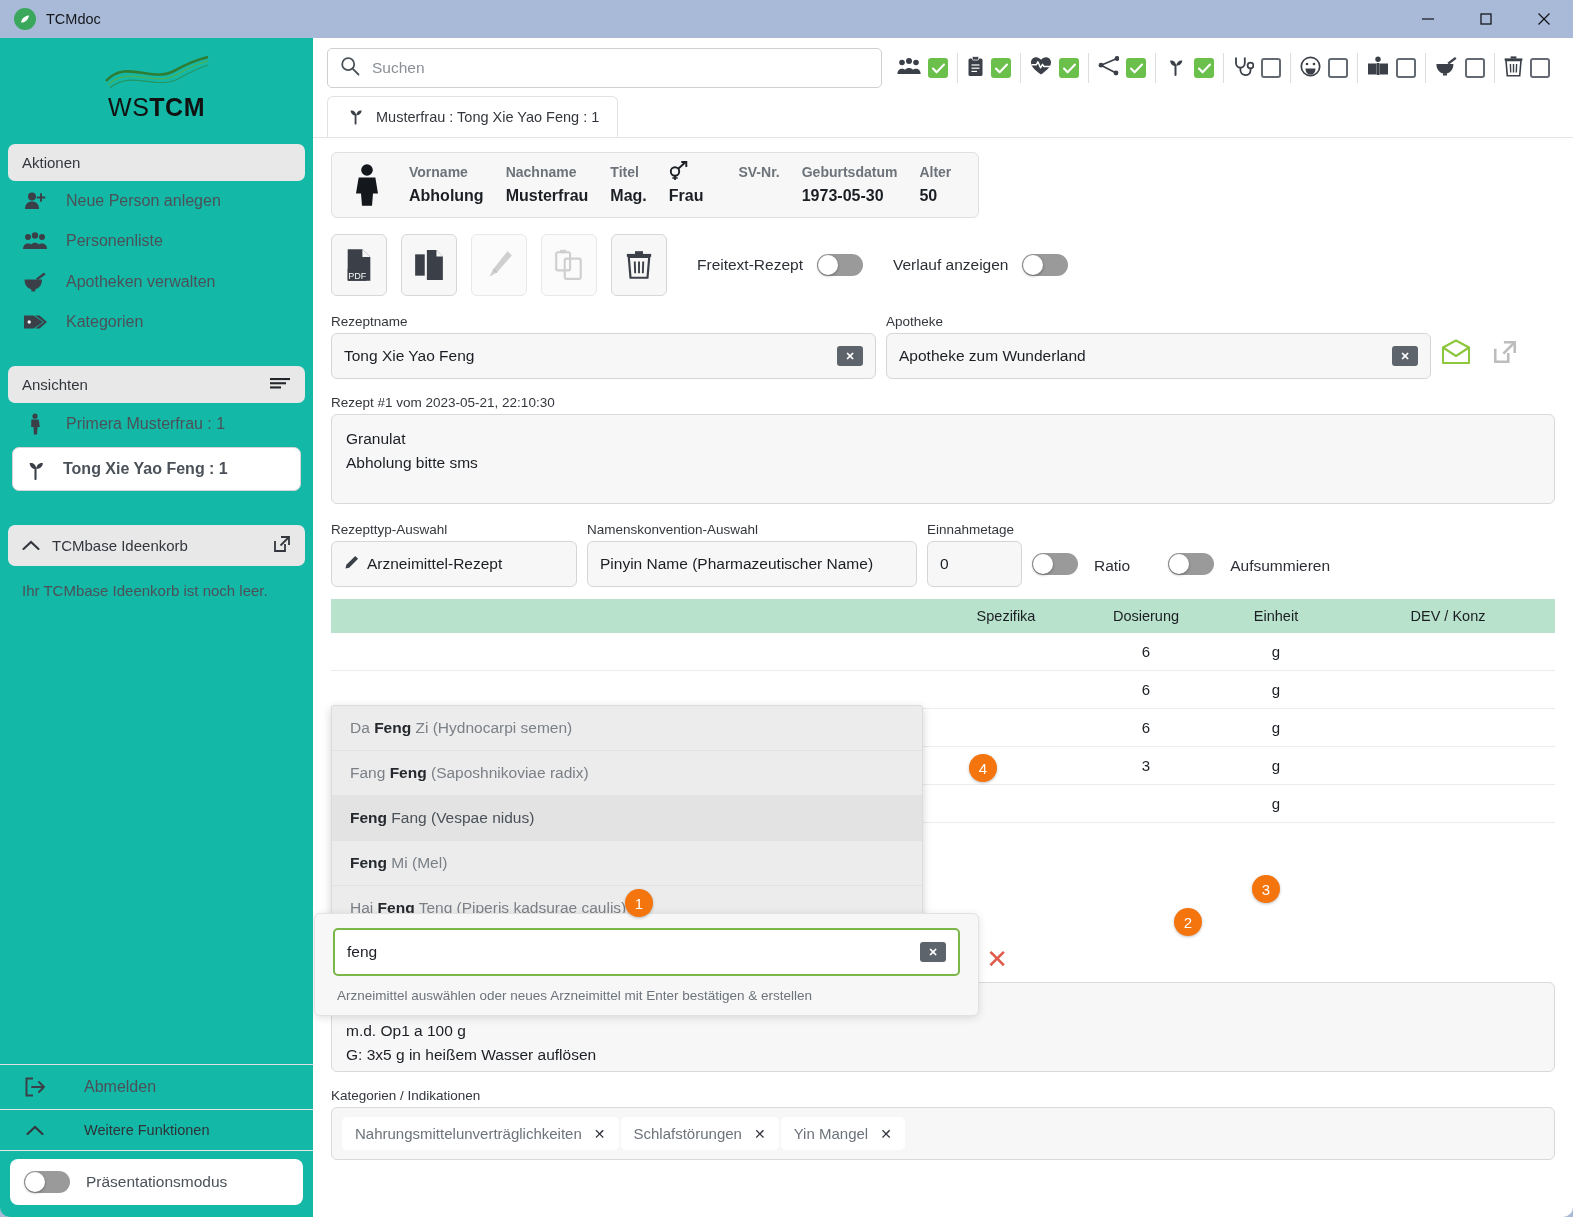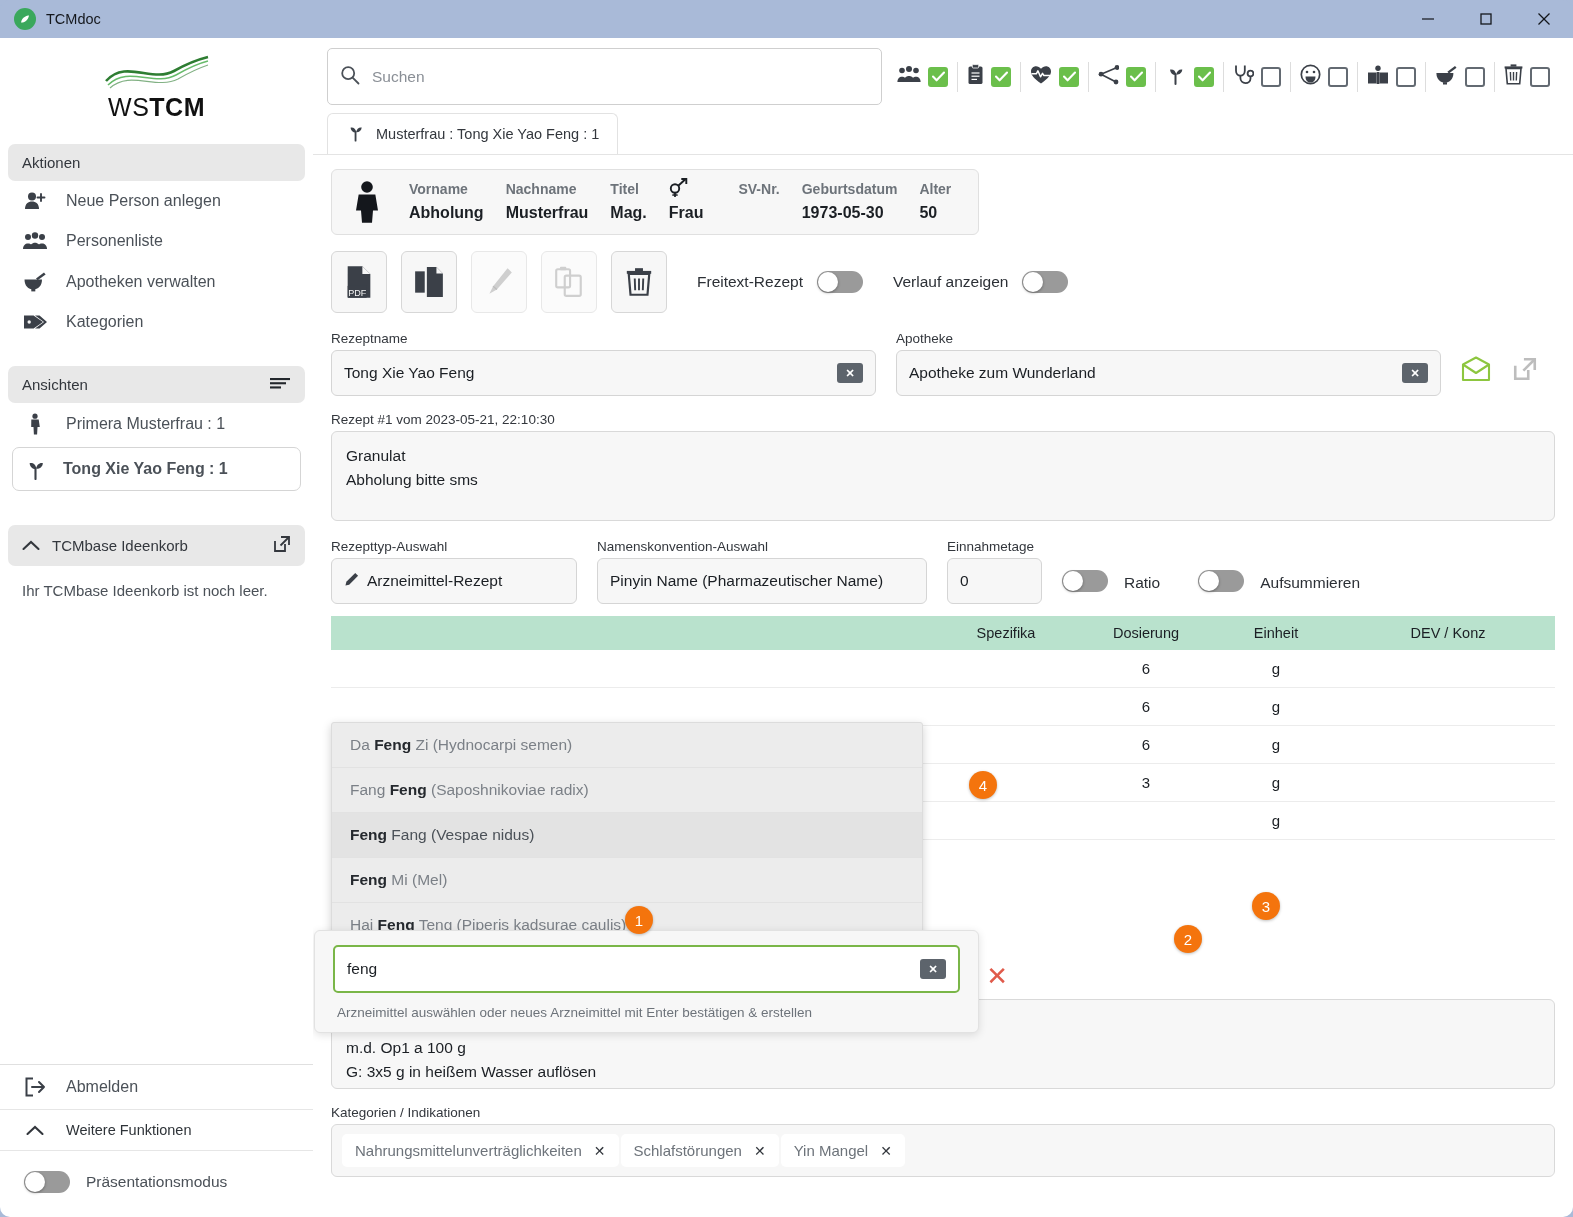--- a/index.html
+++ b/index.html
@@ -29,21 +29,21 @@
   }
   .tb-logo svg { display:block; }
   .tb-title { font-size:14.5px; color:#14171c; }
   .win-btns { position:absolute; right:0; top:0; height:38px; display:flex; }
   .win-btn { width:58px; height:38px; display:flex; align-items:center; justify-content:center; }
   .win-btn svg { display:block; }
   
   .shell { position:absolute; top:38px; left:0; right:0; bottom:0; display:flex; }
   
   .sidebar {
-    width:313px; flex:none; background:#ffffff;
+    width:313px; flex:none; background:#14b8a6;
     display:flex; flex-direction:column; position:relative;
   }
   .brand { height:100px; display:flex; align-items:center; justify-content:center; flex-direction:column; }
   .brand-swoosh { margin-bottom:2px; }
   .brand-text { font-size:25px; letter-spacing:.5px; color:#111; font-family:"Liberation Sans", sans-serif; }
   .brand-text .b { font-weight:bold; }
   .section-head {
     margin:6px 8px 0 8px; padding:10px 14px; background:#e8e8e8;
     border-radius:7px; font-size:15px; color:#33373d;
     display:flex; align-items:center; justify-content:space-between;
@@ -54,40 +54,40 @@
   }
   .nav-item .ic { width:26px; display:flex; align-items:center; justify-content:center; color:#3b4048; }
   .nav-item.boxed {
     margin:2px 12px; background:#fff; border:1px solid #d5d5d5; border-radius:7px;
     padding:10px 14px 10px 10px; gap:14px;font-weight:bold;
   }
   .basket-empty { font-size:15px; color:#4b5158; padding:16px 22px; }
   .sb-spacer { flex:1 1 auto; }
   .sb-bottom { border-top:1px solid #e0e0e0; }
   .sb-row {
-    display:flex; align-items:center; gap:18px; padding:12px 14px 12px 22px;
+    display:flex; align-items:center; gap:36px; padding:12px 14px 12px 22px;
     font-size:16px; color:#4b5158; border-bottom:1px solid #e6e6e6;
   }
   .sb-row.small { font-size:14.5px; color:#2e3338; }
   .pres {
     margin:8px 10px 12px 10px; background:#fff; border-radius:8px;
     display:flex; align-items:center; gap:16px; padding:12px 14px;
     font-size:15.5px; color:#4b5158;
   }
   
   .toggle { width:46px; height:22px; border-radius:11px; background:#9a9a9a; position:relative; flex:none; }
   .toggle::after {
     content:""; position:absolute; left:1px; top:1px; width:20px; height:20px;
     border-radius:50%; background:#fff; box-shadow:0 1px 3px rgba(0,0,0,.35);
   }
   
   .main { flex:1 1 auto; background:#fff; position:relative; overflow:hidden; }
   .topbar { display:flex; align-items:center; padding:10px 14px 0 14px; gap:0; }
   .searchbox {
-    flex:1 1 auto; height:57px; border:1px solid #cfcfcf; border-radius:5px;
+    flex:1 1 auto; height:40px; border:1px solid #cfcfcf; border-radius:5px;
     display:flex; align-items:center; gap:10px; padding:0 12px; background:#fff;
   }
   .searchbox input {
     border:0; outline:0; font-size:15.5px; color:#3b4048; flex:1;
     font-family:"Liberation Sans", sans-serif; background:transparent;
   }
   .searchbox input::placeholder { color:#8a8f96; }
   .filterbar { display:flex; align-items:center; height:40px; margin-left:6px; }
   .filt { display:flex; align-items:center; gap:7px; padding:0 9px; border-left:1px solid #ddd; height:30px; }
   .filt:first-child { border-left:0; }
@@ -115,21 +115,21 @@
   .pf .val { font-size:16px; color:#1b1f24; line-height:26px; }
   
   .acts { display:flex; align-items:center; gap:14px; margin-top:16px;text-align:center; }
   .abtn {
     width:56px; height:62px; border:1px solid #d7d7d7; border-radius:6px; background:#f7f7f7;
     display:flex; align-items:center; justify-content:center;
   }
   .abtn.ghost { background:#fbfbfb; border-color:#e8e8e8; }
   .tg-lab { font-size:15.5px; color:#2c3036; margin-left:16px; }
   
-  .frow { display:flex; gap:20px; margin-top:18px; }
+  .frow { display:flex; gap:10px; margin-top:18px; }
   .fld { display:flex; flex-direction:column; }
   .fld .lab { font-size:13.5px; color:#33373d; margin-bottom:4px; }
   .inp {
     height:46px; border:1px solid #d5d5d5; border-radius:6px; background:#f7f7f7;
     display:flex; align-items:center; padding:0 12px; font-size:15.5px; color:#1b1f24;
     position:relative;
   }
   .clrbtn {
     width:26px; height:20px; border-radius:3px; background:#5d646c;
     display:flex; align-items:center; justify-content:center; margin-left:auto; flex:none;

